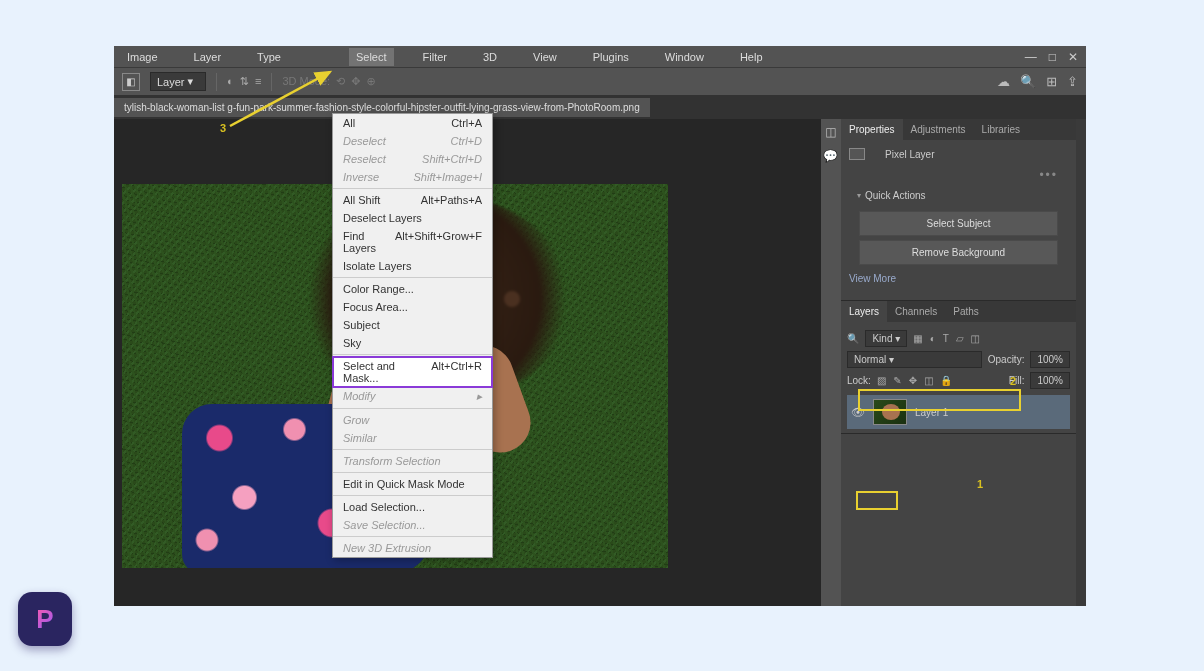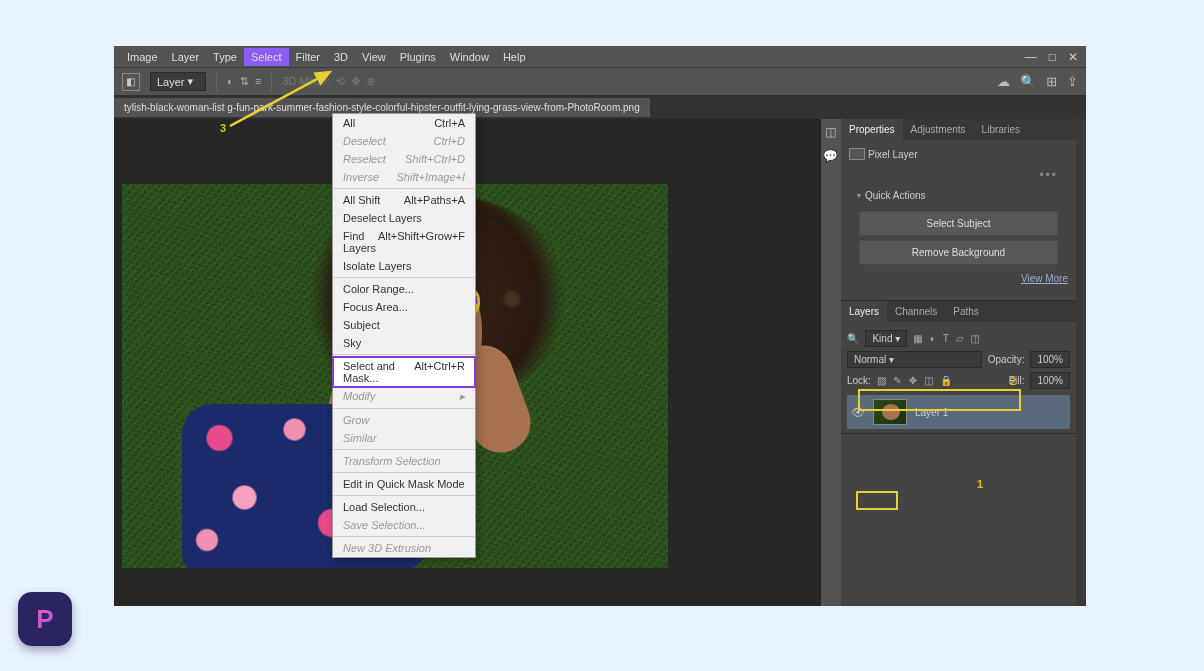--- a/index.html
+++ b/index.html
@@ -1,20 +1,20 @@
 <!DOCTYPE html>
 <html><head>
 <meta charset="utf-8">
 <style>
   * { margin:0; padding:0; box-sizing:border-box; font-family:-apple-system,"Segoe UI",Arial,sans-serif; }
   body { background:#e8f2fd; width:1204px; height:671px; position:relative; overflow:hidden; }
   .app { position:absolute; left:114px; top:46px; width:972px; height:560px; background:#323232; border-radius:2px; }
-  .menubar { height:21px; background:#535353; display:flex; align-items:center; padding:0 6px; font-size:11px; color:#ddd; position:relative; }
+  .menubar { height:21px; background:#535353; display:flex; align-items:center; padding:0 6px; font-size:11px; color:#ddd; position:relative;gap:22px; }
   .menubar .mitem { padding:3px 7px; cursor:default; }
-  .menubar .mitem.active { background:#8b5cf6; }
+  .menubar .mitem.active { background:#737373;margin-left:39px; }
   .wincontrols { position:absolute; right:8px; top:0; display:flex; gap:12px; height:21px; align-items:center; color:#ccc; font-size:12px; }
   .toolbar { height:28px; background:#535353; border-top:1px solid #3a3a3a; display:flex; align-items:center; padding:0 8px; gap:10px; }
   .toolbar .sq { width:18px; height:18px; border:1px solid #888; display:flex; align-items:center; justify-content:center; font-size:10px; color:#ccc; }
   .toolbar .sel { background:#3a3a3a; color:#ddd; font-size:11px; padding:2px 12px 2px 6px; border:1px solid #2a2a2a; display:flex; align-items:center; }
   .toolbar .divider { width:1px; height:18px; background:#666; }
   .toolbar .iconset { display:flex; gap:6px; color:#aaa; font-size:11px; }
   .toolbar .rtools { margin-left:auto; display:flex; gap:10px; color:#bbb; font-size:13px; }
   .tabbar { height:24px; background:#323232; display:flex; align-items:center; }
   .doctab { background:#535353; color:#ddd; font-size:10px; padding:4px 10px; max-width:640px; white-space:nowrap; overflow:hidden; }
   .workspace { position:absolute; left:0; top:73px; right:0; bottom:0; display:flex; }
@@ -55,37 +55,37 @@
   .ptab { padding:5px 8px; color:#aaa; }
   .ptab.active { background:#444; color:#eee; }
   .colorpanel .body { padding:8px; display:flex; gap:8px; }
   .swatch-stack { position:relative; width:28px; height:28px; }
   .swatch-stack .fg { position:absolute; left:0; top:0; width:18px; height:18px; background:#fff; border:1px solid #888; }
   .swatch-stack .bg { position:absolute; right:0; bottom:0; width:18px; height:18px; background:#000; border:1px solid #888; }
   .picker { flex:1; height:108px; position:relative; background:linear-gradient(to bottom,transparent,#000),linear-gradient(to right,#fff,#ff0000); }
   .picker .dot { position:absolute; left:18px; top:4px; width:8px; height:8px; border:2px solid #fff; border-radius:50%; }
   .huebar { width:14px; height:108px; background:linear-gradient(to bottom,#f00,#ff0,#0f0,#0ff,#00f,#f0f,#f00); }
   .proppanel .body { padding:8px; color:#ccc; font-size:10px; }
-  .proppanel .row { display:flex; align-items:center; gap:3px; margin-bottom:6px; }
+  .proppanel .row { display:flex; align-items:center; gap:20px; margin-bottom:6px; }
   .proppanel .ic { width:16px; height:12px; border:1px solid #888; background:#555; }
   .qactions .hdr { padding:6px 8px; font-size:10px; color:#ccc; display:flex; align-items:center; gap:4px; }
   .qactions .hdr::before { content:'▾'; font-size:8px; color:#999; }
   .qbtn { background:#585858; color:#ddd; font-size:10px; text-align:center; padding:6px; margin:4px 10px; border:1px solid #4a4a4a; }
-  .vmore { text-align:right; font-size:10px; color:#9ac; text-decoration:underline; padding:4px 0 8px; }
+  .vmore { text-align:left; font-size:10px; color:#9ac; padding:4px 0 8px; }
   .dots { text-align:right; color:#888; font-size:12px; padding:2px 10px; letter-spacing:2px; }
   .layerspanel .body { padding:4px 6px; font-size:10px; color:#ccc; }
   .lrow { display:flex; align-items:center; gap:6px; margin:4px 0; }
   .lsel { background:#3a3a3a; padding:2px 6px; border:1px solid #2a2a2a; font-size:10px; flex:0 0 auto; }
   .licons { display:flex; gap:7px; color:#aaa; font-size:10px; }
   .layer { display:flex; align-items:center; gap:8px; background:#5a6a7a; padding:4px; margin-top:6px; }
   .eye { color:#ccc; font-size:11px; }
   .thumb { width:34px; height:26px; background:linear-gradient(135deg,#2a4a1a,#1a3010); border:1px solid #888; position:relative; }
   .thumb::after { content:''; position:absolute; left:8px; top:4px; width:18px; height:16px; background:#a87250; border-radius:50%; }
   .scrollbar { width:10px; background:#3a3a3a; }
-  .dropdown { position:absolute; left:218px; top:67px; width:144px; background:#f0f0f0; border:1px solid #999; box-shadow:2px 2px 8px rgba(0,0,0,.3); font-size:11px; color:#333; z-index:100; }
+  .dropdown { position:absolute; left:218px; top:67px; width:161px; background:#f0f0f0; border:1px solid #999; box-shadow:2px 2px 8px rgba(0,0,0,.3); font-size:11px; color:#333; z-index:100; }
   .dropdown .ditem { display:flex; justify-content:space-between; padding:3px 10px; }
   .dropdown .ditem.disabled { color:#999;font-style:italic; }
   .dropdown .dsep { height:1px; background:#ccc; margin:2px 0; }
   .dropdown .ditem.highlight { outline:2px solid #8a3ad8; outline-offset:-1px; background:#fff; }
   .annot { position:absolute; font-size:11px; font-weight:600; }
   .annot.yellow { color:#d8c020; }
   .annot.purple { color:#8a3ad8; }
   .box-y { position:absolute; border:2px solid #e8d030; pointer-events:none; }
   .arrow { position:absolute; pointer-events:none; }
   .logo { position:absolute; left:18px; top:592px; width:54px; height:54px; background:#2a2560; border-radius:14px; display:flex; align-items:center; justify-content:center; box-shadow:0 4px 10px rgba(40,30,100,.4); }

